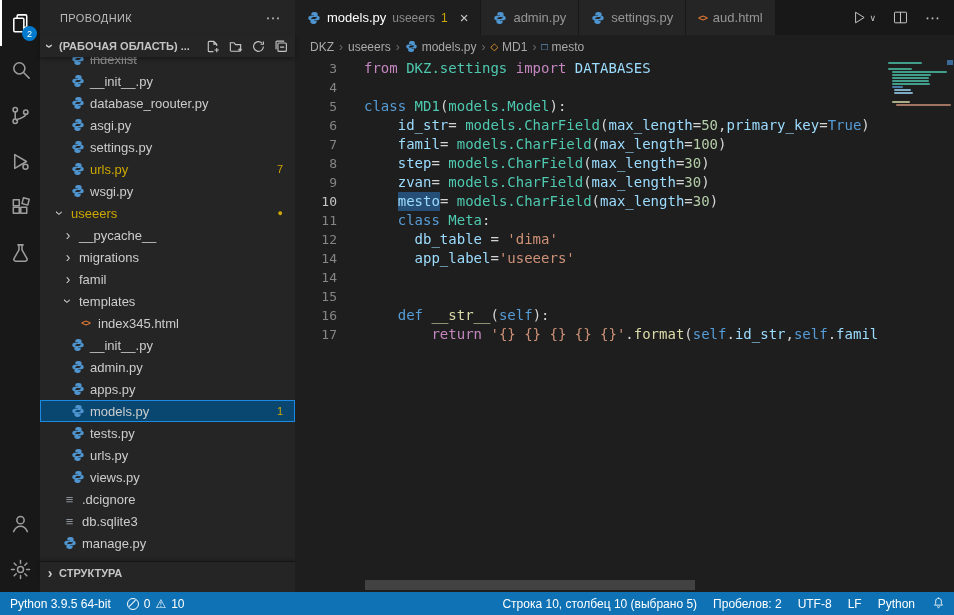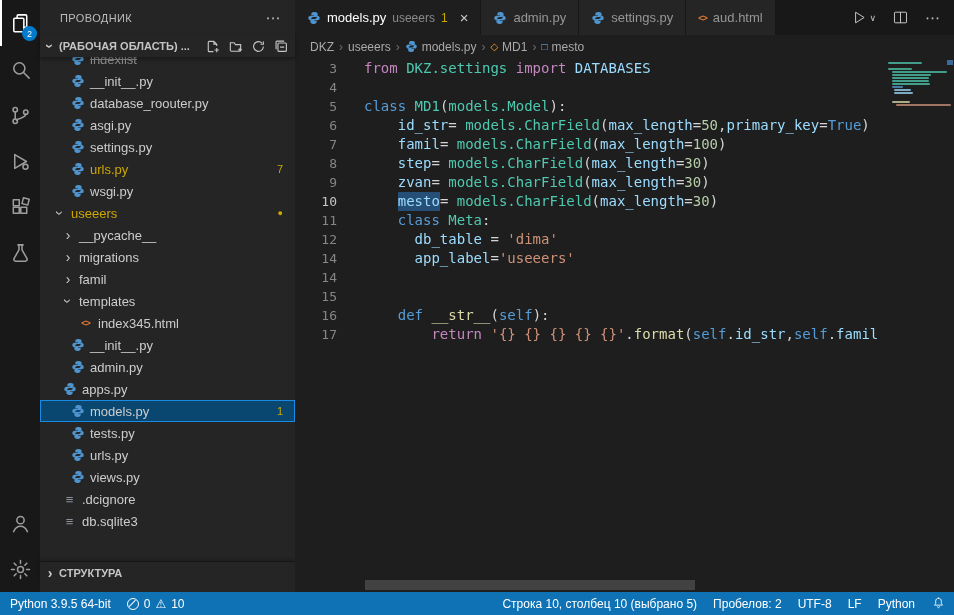--- a/index.html
+++ b/index.html
@@ -356,21 +356,21 @@
           <div class="tree-row" style="padding-left: 20px;">
             <span style="width:8px;flex:none"></span>
             <span class="file-ic">
               <svg class="fi" viewBox="0 0 16 16">
                 <path fill="#4e94ce" d="M7.9 1.2c-1.8 0-2.9.8-2.9 2.1v1.5h3v.6H3.9C2.6 5.4 1.5 6.5 1.5 8s1.1 2.6 2.4 2.6h1V9.1c0-1.3 1.1-2.3 2.4-2.3h2.9c1.1 0 1.9-.9 1.9-2V3.3c0-1.3-1.4-2.1-3.2-2.1z"></path>
                 <path fill="#4e94ce" d="M8.1 14.8c1.8 0 2.9-.8 2.9-2.1v-1.5H8v-.6h4.1c1.3 0 2.4-1.1 2.4-2.6S13.4 5.4 12.1 5.4h-1v1.5c0 1.3-1.1 2.3-2.4 2.3H5.8c-1.1 0-1.9.9-1.9 2v1.5c0 1.3 1.4 2.1 3.2 2.1z"></path>
               </svg>
             </span>
             <span class="tree-label">admin.py</span>
           </div>
-          <div class="tree-row" style="padding-left: 12px; align-items: center;">
+          <div class="tree-row" style="padding-left: 20px; align-items: center;">
             <span style="width:8px;flex:none"></span>
             <span class="file-ic">
               <svg class="fi" viewBox="0 0 16 16">
                 <path fill="#4e94ce" d="M7.9 1.2c-1.8 0-2.9.8-2.9 2.1v1.5h3v.6H3.9C2.6 5.4 1.5 6.5 1.5 8s1.1 2.6 2.4 2.6h1V9.1c0-1.3 1.1-2.3 2.4-2.3h2.9c1.1 0 1.9-.9 1.9-2V3.3c0-1.3-1.4-2.1-3.2-2.1z"></path>
                 <path fill="#4e94ce" d="M8.1 14.8c1.8 0 2.9-.8 2.9-2.1v-1.5H8v-.6h4.1c1.3 0 2.4-1.1 2.4-2.6S13.4 5.4 12.1 5.4h-1v1.5c0 1.3-1.1 2.3-2.4 2.3H5.8c-1.1 0-1.9.9-1.9 2v1.5c0 1.3 1.4 2.1 3.2 2.1z"></path>
               </svg>
             </span>
             <span class="tree-label">apps.py</span>
           </div>
           <div class="tree-row selected" style="padding-left: 20px;">
@@ -420,20 +420,30 @@
               <span class="ic-cfg">≡</span>
             </span>
             <span class="tree-label">.dcignore</span>
           </div>
           <div class="tree-row" style="padding-left: 12px;">
             <span style="width:8px;flex:none"></span>
             <span class="file-ic">
               <span class="ic-db">≡</span>
             </span>
             <span class="tree-label">db.sqlite3</span>
+          </div>
+          <div class="tree-row" style="padding-left: 12px;">
+            <span style="width:8px;flex:none"></span>
+            <span class="file-ic">
+              <svg class="fi" viewBox="0 0 16 16">
+                <path fill="#4e94ce" d="M7.9 1.2c-1.8 0-2.9.8-2.9 2.1v1.5h3v.6H3.9C2.6 5.4 1.5 6.5 1.5 8s1.1 2.6 2.4 2.6h1V9.1c0-1.3 1.1-2.3 2.4-2.3h2.9c1.1 0 1.9-.9 1.9-2V3.3c0-1.3-1.4-2.1-3.2-2.1z"></path>
+                <path fill="#4e94ce" d="M8.1 14.8c1.8 0 2.9-.8 2.9-2.1v-1.5H8v-.6h4.1c1.3 0 2.4-1.1 2.4-2.6S13.4 5.4 12.1 5.4h-1v1.5c0 1.3-1.1 2.3-2.4 2.3H5.8c-1.1 0-1.9.9-1.9 2v1.5c0 1.3 1.4 2.1 3.2 2.1z"></path>
+              </svg>
+            </span>
+            <span class="tree-label">manage.py</span>
           </div>
         </div>
       <div class="outline-header">
         <span class="chev">›</span>
         <span>СТРУКТУРА</span>
       </div>
     </aside>
 
     <main class="main">
       <div class="tab-bar">

